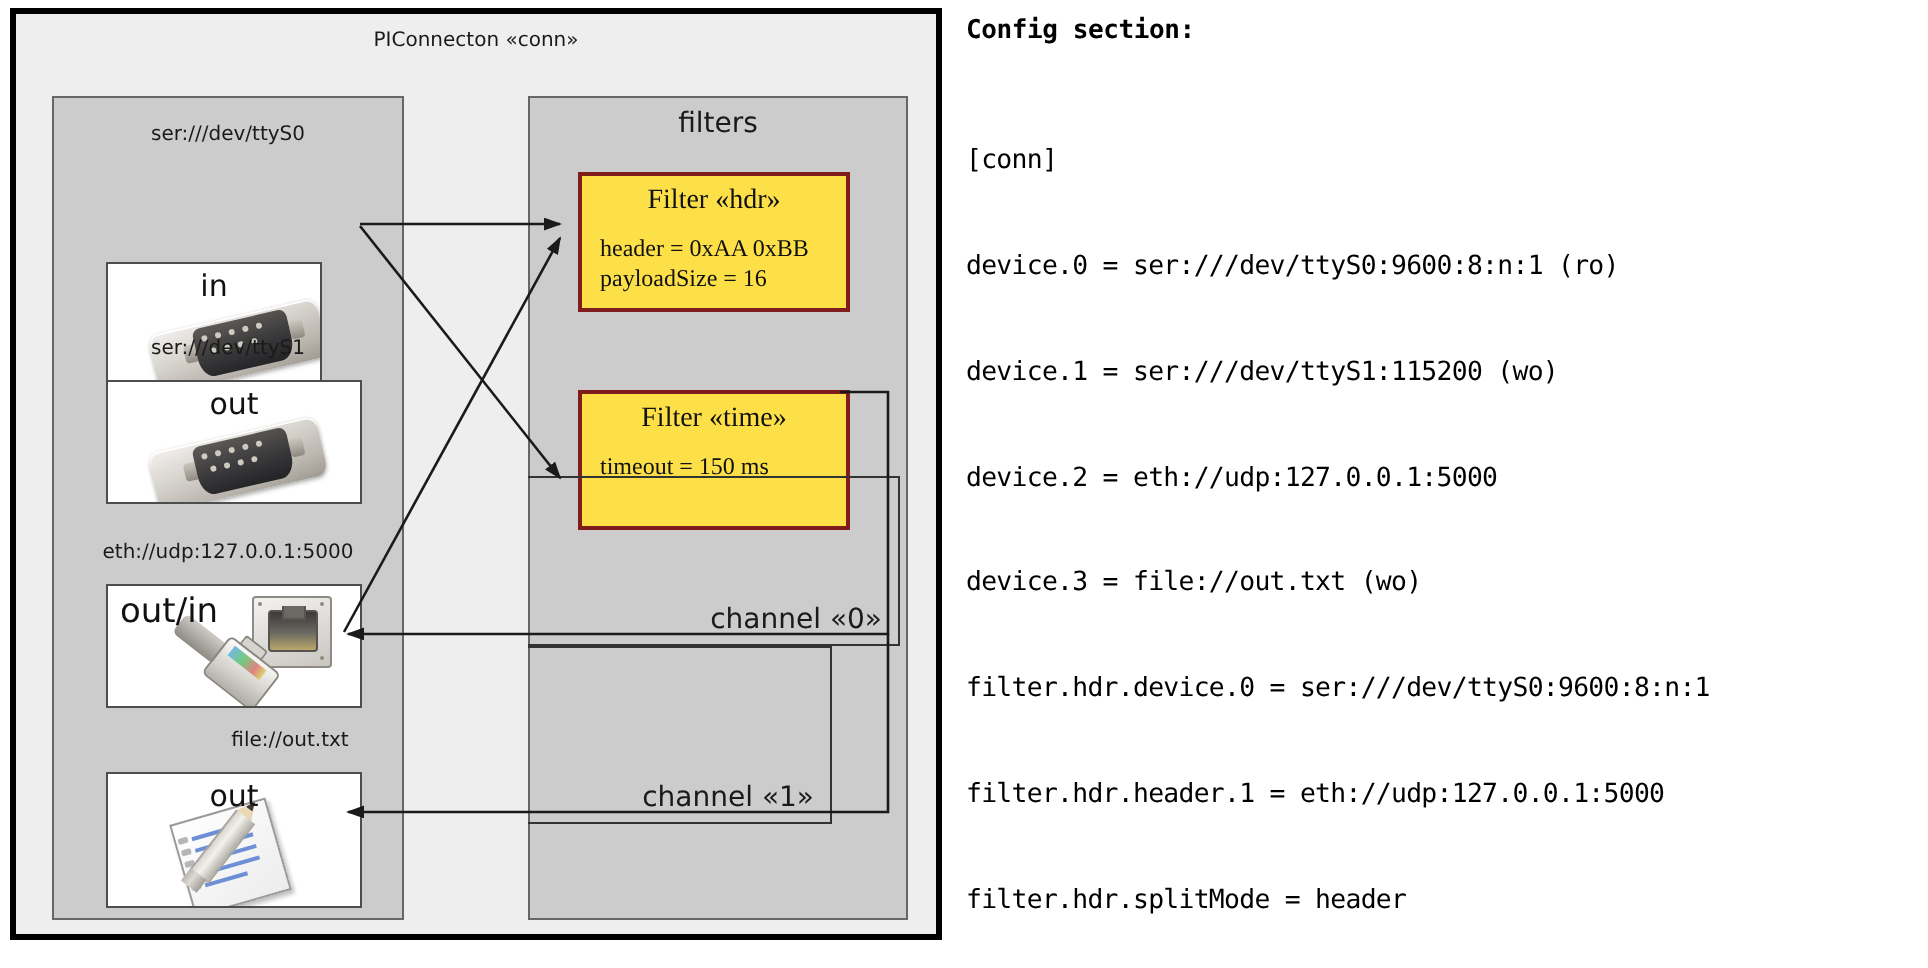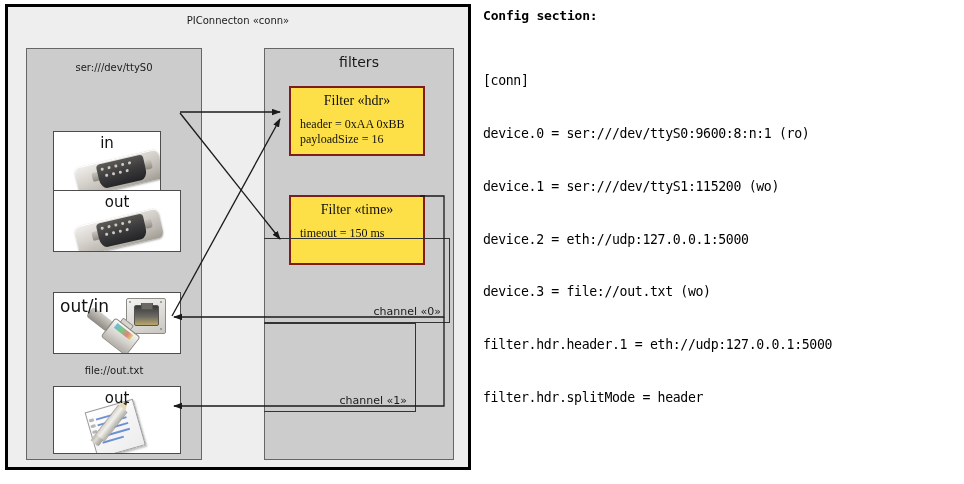--- a/index.html
+++ b/index.html
@@ -239,21 +239,21 @@
   .channel-box {
     position: absolute;
     border: 1px solid #333333;
     border-left: none;
     box-sizing: border-box;
     background: transparent;
   }
   .channel-label {
     position:absolute;
     right: 8px; bottom: 4px;
-    font-size: 11px;
+    font-size: 14px;
     color:#1a1a1a;
     white-space: nowrap;
   }
 
   
   .wires {
     position:absolute; left:0; top:0;
     width:466px; height:466px;
     pointer-events:none;
   }
@@ -309,20 +309,21 @@
             <div class="pin" style="left:21px;top:0px;"></div>
             <div class="pin" style="left:28px;top:0px;"></div>
             <div class="pin" style="left:3px;top:7px;"></div>
             <div class="pin" style="left:10px;top:7px;"></div>
             <div class="pin" style="left:17px;top:7px;"></div>
             <div class="pin" style="left:24px;top:7px;"></div>
           </div>
         </div>
       </div>
 
+      <div class="dev-label" style="left:0;top:120px;width:100%;">ser:///dev/ttyS1</div>
       <div class="dev-card" style="left:26px;top:141px;width:128px;height:62px;">
         <div class="dir">out</div>
         <div class="db9">
           <div class="tail"></div>
           <div class="shell"></div>
           <div class="screw" style="left:16px;"></div>
           <div class="screw" style="left:70px;"></div>
           <div class="block"></div>
           <div class="pins">
             <div class="pin" style="left:0px;top:0px;"></div>
@@ -331,39 +332,40 @@
             <div class="pin" style="left:21px;top:0px;"></div>
             <div class="pin" style="left:28px;top:0px;"></div>
             <div class="pin" style="left:3px;top:7px;"></div>
             <div class="pin" style="left:10px;top:7px;"></div>
             <div class="pin" style="left:17px;top:7px;"></div>
             <div class="pin" style="left:24px;top:7px;"></div>
           </div>
         </div>
       </div>
 
+      <div class="dev-label" style="left:0;top:222px;width:100%;">eth://udp:127.0.0.1:5000</div>
       <div class="dev-card ethc" style="left:26px;top:243px;width:128px;height:62px;">
         <div class="dir">out/in</div>
         <div class="icon-wrap" style="left:0;top:0;width:128px;height:62px;">
           <div class="rj-jack">
             <div class="port"></div>
             <div class="dot" style="left:2px;top:2px;"></div>
             <div class="dot" style="left:33px;top:2px;"></div>
             <div class="dot" style="left:2px;top:29px;"></div>
             <div class="dot" style="left:33px;top:29px;"></div>
           </div>
           <div class="rj-plug">
             <div class="cable"></div>
             <div class="clip"></div>
             <div class="body"></div>
           </div>
         </div>
       </div>
 
-      <div class="dev-label" style="left:0;top:316px;width:100%;">file://out.txt</div>
+      <div class="dev-label" style="left:0;top:316px;width:100%;padding-left:31px;">file://out.txt</div>
       <div class="dev-card" style="left:26px;top:337px;width:128px;height:68px;">
         <div class="dir">out</div>
         <div class="icon-wrap" style="left:0;top:0;width:128px;height:68px;">
           <div class="notepad">
             <div class="sheet"></div>
             <div class="line" style="top:9px;width:30px;"></div>
             <div class="line" style="top:15px;width:30px;"></div>
             <div class="line" style="top:21px;width:30px;"></div>
             <div class="line" style="top:27px;width:30px;"></div>
             <div class="line" style="top:33px;width:22px;"></div>
@@ -432,20 +434,21 @@
   </div>
 
   <div class="config-panel">
     <div class="config-heading">Config section:</div>
     <div class="config-body">
       <span class="ln">[conn]</span>
       <span class="ln">device.0 = ser:///dev/ttyS0:9600:8:n:1 (ro)</span>
       <span class="ln">device.1 = ser:///dev/ttyS1:115200 (wo)</span>
       <span class="ln">device.2 = eth://udp:127.0.0.1:5000</span>
       <span class="ln">device.3 = file://out.txt (wo)</span>
+      <span class="ln">filter.hdr.device.0 = ser:///dev/ttyS0:9600:8:n:1</span>
       <span class="ln">filter.hdr.header.1 = eth://udp:127.0.0.1:5000</span>
       <span class="ln">filter.hdr.splitMode = header</span>
       
       
       
       
       
       
       
       

